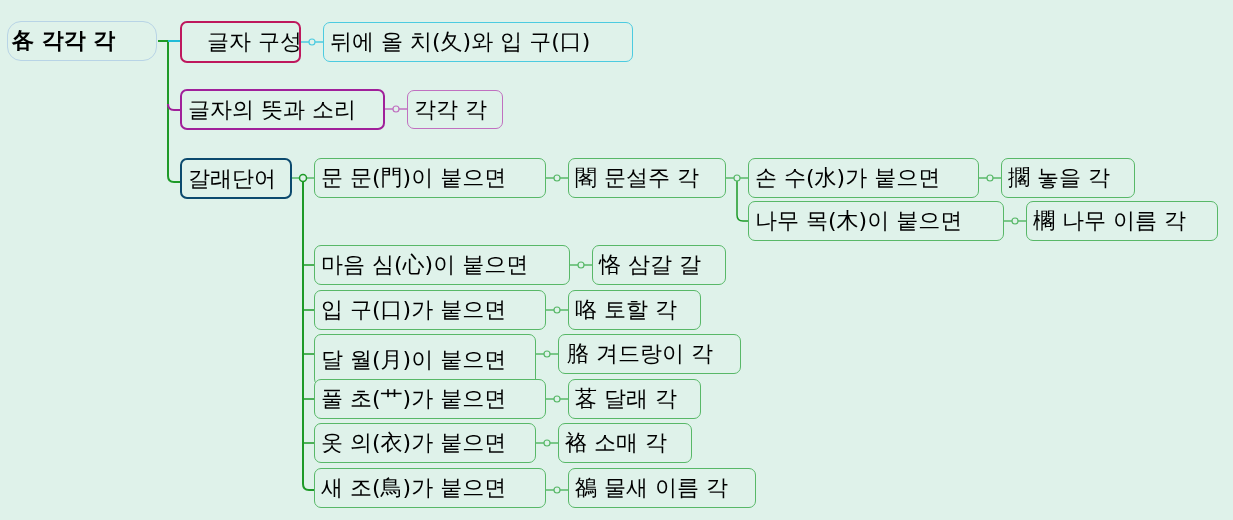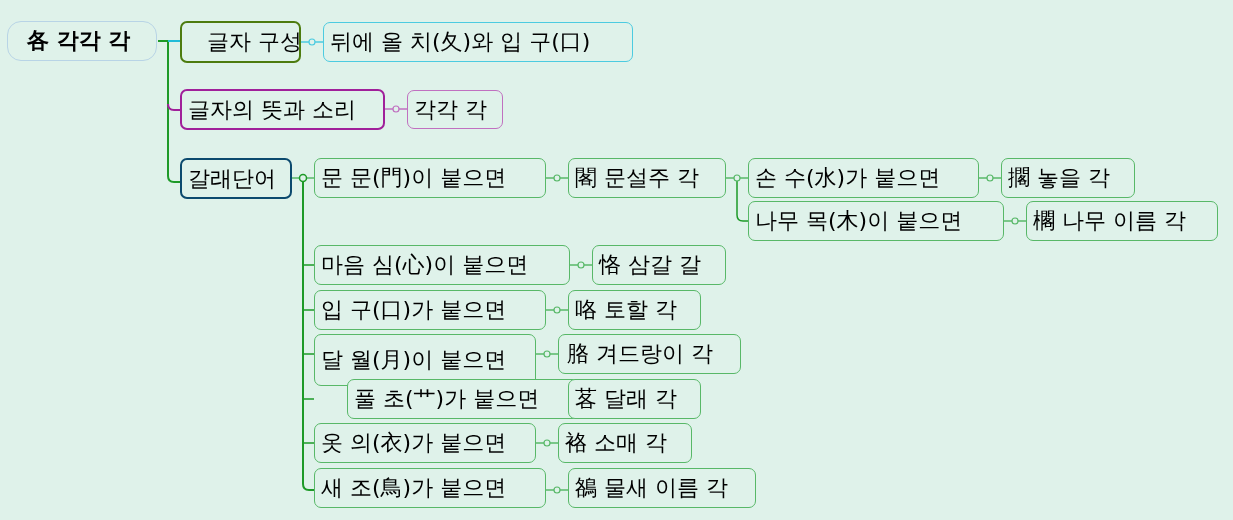--- a/index.html
+++ b/index.html
@@ -1,22 +1,22 @@
 <!DOCTYPE html>
 <html><head>
 <meta charset="utf-8">
 <style>
   html, body { margin:0; padding:0; }
   body { width:1233px; height:520px; background:#dff2ea; position:relative; overflow:hidden;
          font-family:"DejaVu Sans","Liberation Sans",sans-serif; }
   .node { position:absolute; box-sizing:border-box; border:1.5px solid #2da03a; border-radius:7px;
           background:#dff2ea; color:#000; font-size:22px; line-height:1; display:flex; align-items:center;
           padding:0 6px; white-space:nowrap; }
-  .root { border:1.5px solid #b8d4e6; border-radius:14px; font-weight:bold; font-size:22px; padding:0 19px; }
-  .l1-cyan { border:2px solid #4d7c0f;padding-left:25px; }
+  .root { border:1.5px solid #b8d4e6; border-radius:14px; font-weight:bold; font-size:22px; padding:0 4px; }
+  .l1-cyan { border:2px solid #be185d;padding-left:25px; }
   .l1-purple { border:2px solid #a0209a;text-align:center; }
   .l1-green { border:2px solid #0c4a6e; }
   .l2-cyan { border:1.2px solid #4ccbe0; }
   .l2-purple { border:1.2px solid #c070c0; }
   .l2 { border:1.2px solid #58b868; }
   svg.lines { position:absolute; left:0; top:0; }
 </style>
 </head>
 <body>
 
@@ -80,20 +80,20 @@
 
 <div class="node l2" style="left:314px;top:245px;width:256px;height:40px;">마음 심(心)이 붙으면</div>
 <div class="node l2" style="left:592px;top:245px;width:134px;height:40px;">恪 삼갈 갈</div>
 
 <div class="node l2" style="left:314px;top:290px;width:232px;height:40px;">입 구(口)가 붙으면</div>
 <div class="node l2" style="left:568px;top:290px;width:133px;height:40px;">咯 토할 각</div>
 
 <div class="node l2" style="left:314px;top:334px;width:222px;height:52px;">달 월(月)이 붙으면</div>
 <div class="node l2 hanja-first" style="left:558px;top:334px;width:183px;height:40px;padding-left:8px;">胳 겨드랑이 각</div>
 
-<div class="node l2" style="left:314px;top:379px;width:232px;height:40px;margin-left:33px;">풀 초(艹)가 붙으면</div>
+<div class="node l2" style="left:314px;top:379px;width:232px;height:40px;">풀 초(艹)가 붙으면</div>
 <div class="node l2" style="left:568px;top:379px;width:133px;height:40px;">茖 달래 각</div>
 
 <div class="node l2" style="left:314px;top:423px;width:222px;height:40px;">옷 의(衣)가 붙으면</div>
 <div class="node l2" style="left:558px;top:423px;width:134px;height:40px;">袼 소매 각</div>
 
 <div class="node l2" style="left:314px;top:468px;width:232px;height:40px;">새 조(鳥)가 붙으면</div>
 <div class="node l2" style="left:568px;top:468px;width:188px;height:40px;text-align:center;">鵅 물새 이름 각</div>
 
 </body></html>

